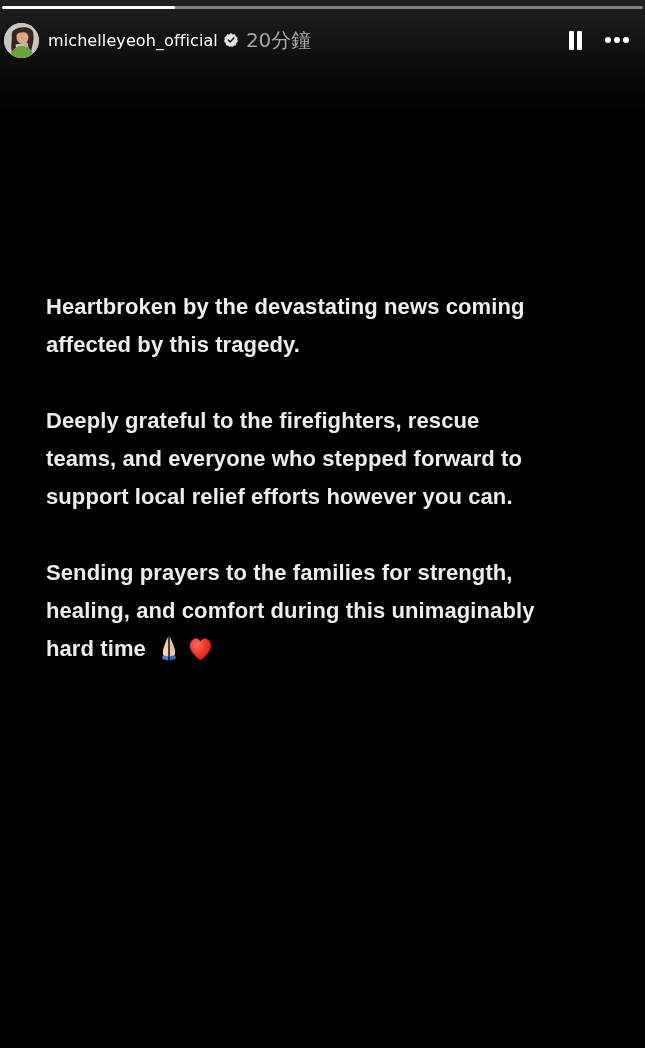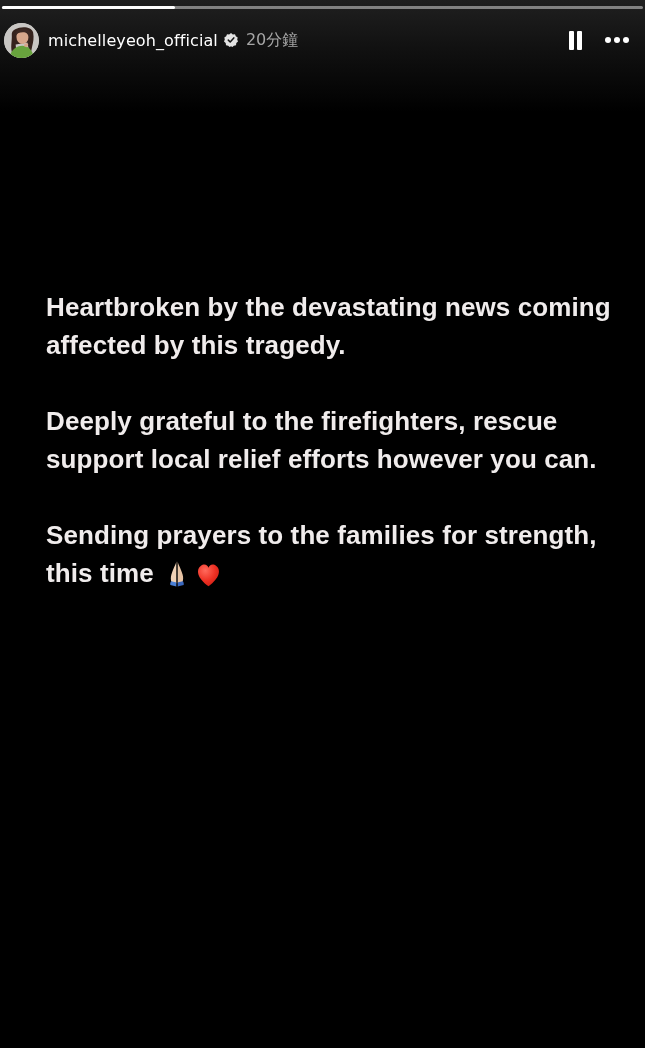--- a/index.html
+++ b/index.html
@@ -37,36 +37,36 @@
     margin-left:9px;
     color:#fff;
     font-family:"DejaVu Sans","Liberation Sans",sans-serif;
     font-size:16px;font-weight:400;letter-spacing:.1px;
     cursor:pointer;white-space:nowrap;
   }
   .badge{margin-left:6px;flex:0 0 auto;display:block;}
   .timestamp{
     margin-left:8px;color:#a6a6a6;
     font-family:"DejaVu Sans","Liberation Sans",sans-serif;
-    font-size:16px;white-space:nowrap;
+    font-size:20px;white-space:nowrap;
   }
   .spacer{flex:1;}
   .icon-btn{
     background:none;border:none;padding:0;margin:0;cursor:pointer;
     display:flex;align-items:center;justify-content:center;
   }
   .pause-btn{gap:3px;height:20px;margin-right:23px;}
   .pause-bar{width:5px;height:19px;background:#fff;border-radius:1px;display:block;}
   .more-btn{gap:3px;height:20px;}
   .dot{width:6px;height:6px;border-radius:50%;background:#fff;display:block;}
   
   .story-text{
     position:absolute;left:46px;top:288px;width:560px;
     color:#f0ecec;
-    font-weight:bold;font-size:26px;line-height:38px;
+    font-weight:bold;font-size:22px;line-height:38px;
     letter-spacing:.1px;
   }
   .story-text p{margin:0 0 38px 0;}
   .story-text .line{white-space:nowrap;height:38px;}
   .emoji{display:inline-block;vertical-align:-7px;}
   .emoji-hands{margin-left:9px;}
   .emoji-heart{margin-left:3px;}
   .signature{margin:0;}
 </style>
 </head>
@@ -117,27 +117,29 @@
 
   <div class="story-text">
 
     <p>
       <span class="line" style="display:block">Heartbroken by the devastating news coming</span>
       <span class="line" style="display:block">affected by this tragedy.</span>
     </p>
 
     <p>
       <span class="line" style="display:block">Deeply grateful to the firefighters, rescue</span>
+      <span class="line" style="display:block">teams, and everyone who stepped forward to</span>
       <span class="line" style="display:block">support local relief efforts however you can.</span>
     </p>
 
     <p aria-label="🙏🏻❤️">
       <span class="line" style="display:block">Sending prayers to the families for strength,</span>
+      <span class="line" style="display:block">healing, and comfort during this unimaginably</span>
       <span class="line" style="display:block">
-        <span>this time</span><svg class="emoji emoji-hands" width="28" height="30" viewBox="0 0 36 38">
+        <span>hard time</span><svg class="emoji emoji-hands" width="28" height="30" viewBox="0 0 36 38">
           <path d="M17.4 3 C15.8 8 12.6 13.5 10.8 19.5 C9.8 23 9.9 26.5 11 29.6 L17.4 30.8 Z" fill="#f1d2b6"></path>
           <path d="M18.6 3 C20.2 8 23.4 13.5 25.2 19.5 C26.2 23 26.1 26.5 25 29.6 L18.6 30.8 Z" fill="#e7c3a4"></path>
           <path d="M10.6 28.4 L17.5 29.8 L17.3 35 L9.4 33.2 C9.1 31.5 9.4 29.8 10.6 28.4 Z" fill="#4b80d6"></path>
           <path d="M25.4 28.4 L18.5 29.8 L18.7 35 L26.6 33.2 C26.9 31.5 26.6 29.8 25.4 28.4 Z" fill="#3a67bd"></path>
           <line x1="18" y1="3.5" x2="18" y2="35" stroke="#000" stroke-width="1.1"></line>
         </svg><svg class="emoji emoji-heart" width="29" height="29" viewBox="0 0 36 36">
           <defs>
             <radialGradient id="hg" cx="35%" cy="28%" r="85%">
               <stop offset="0%" stop-color="#ff6a5c"></stop>
               <stop offset="55%" stop-color="#ee3124"></stop>

